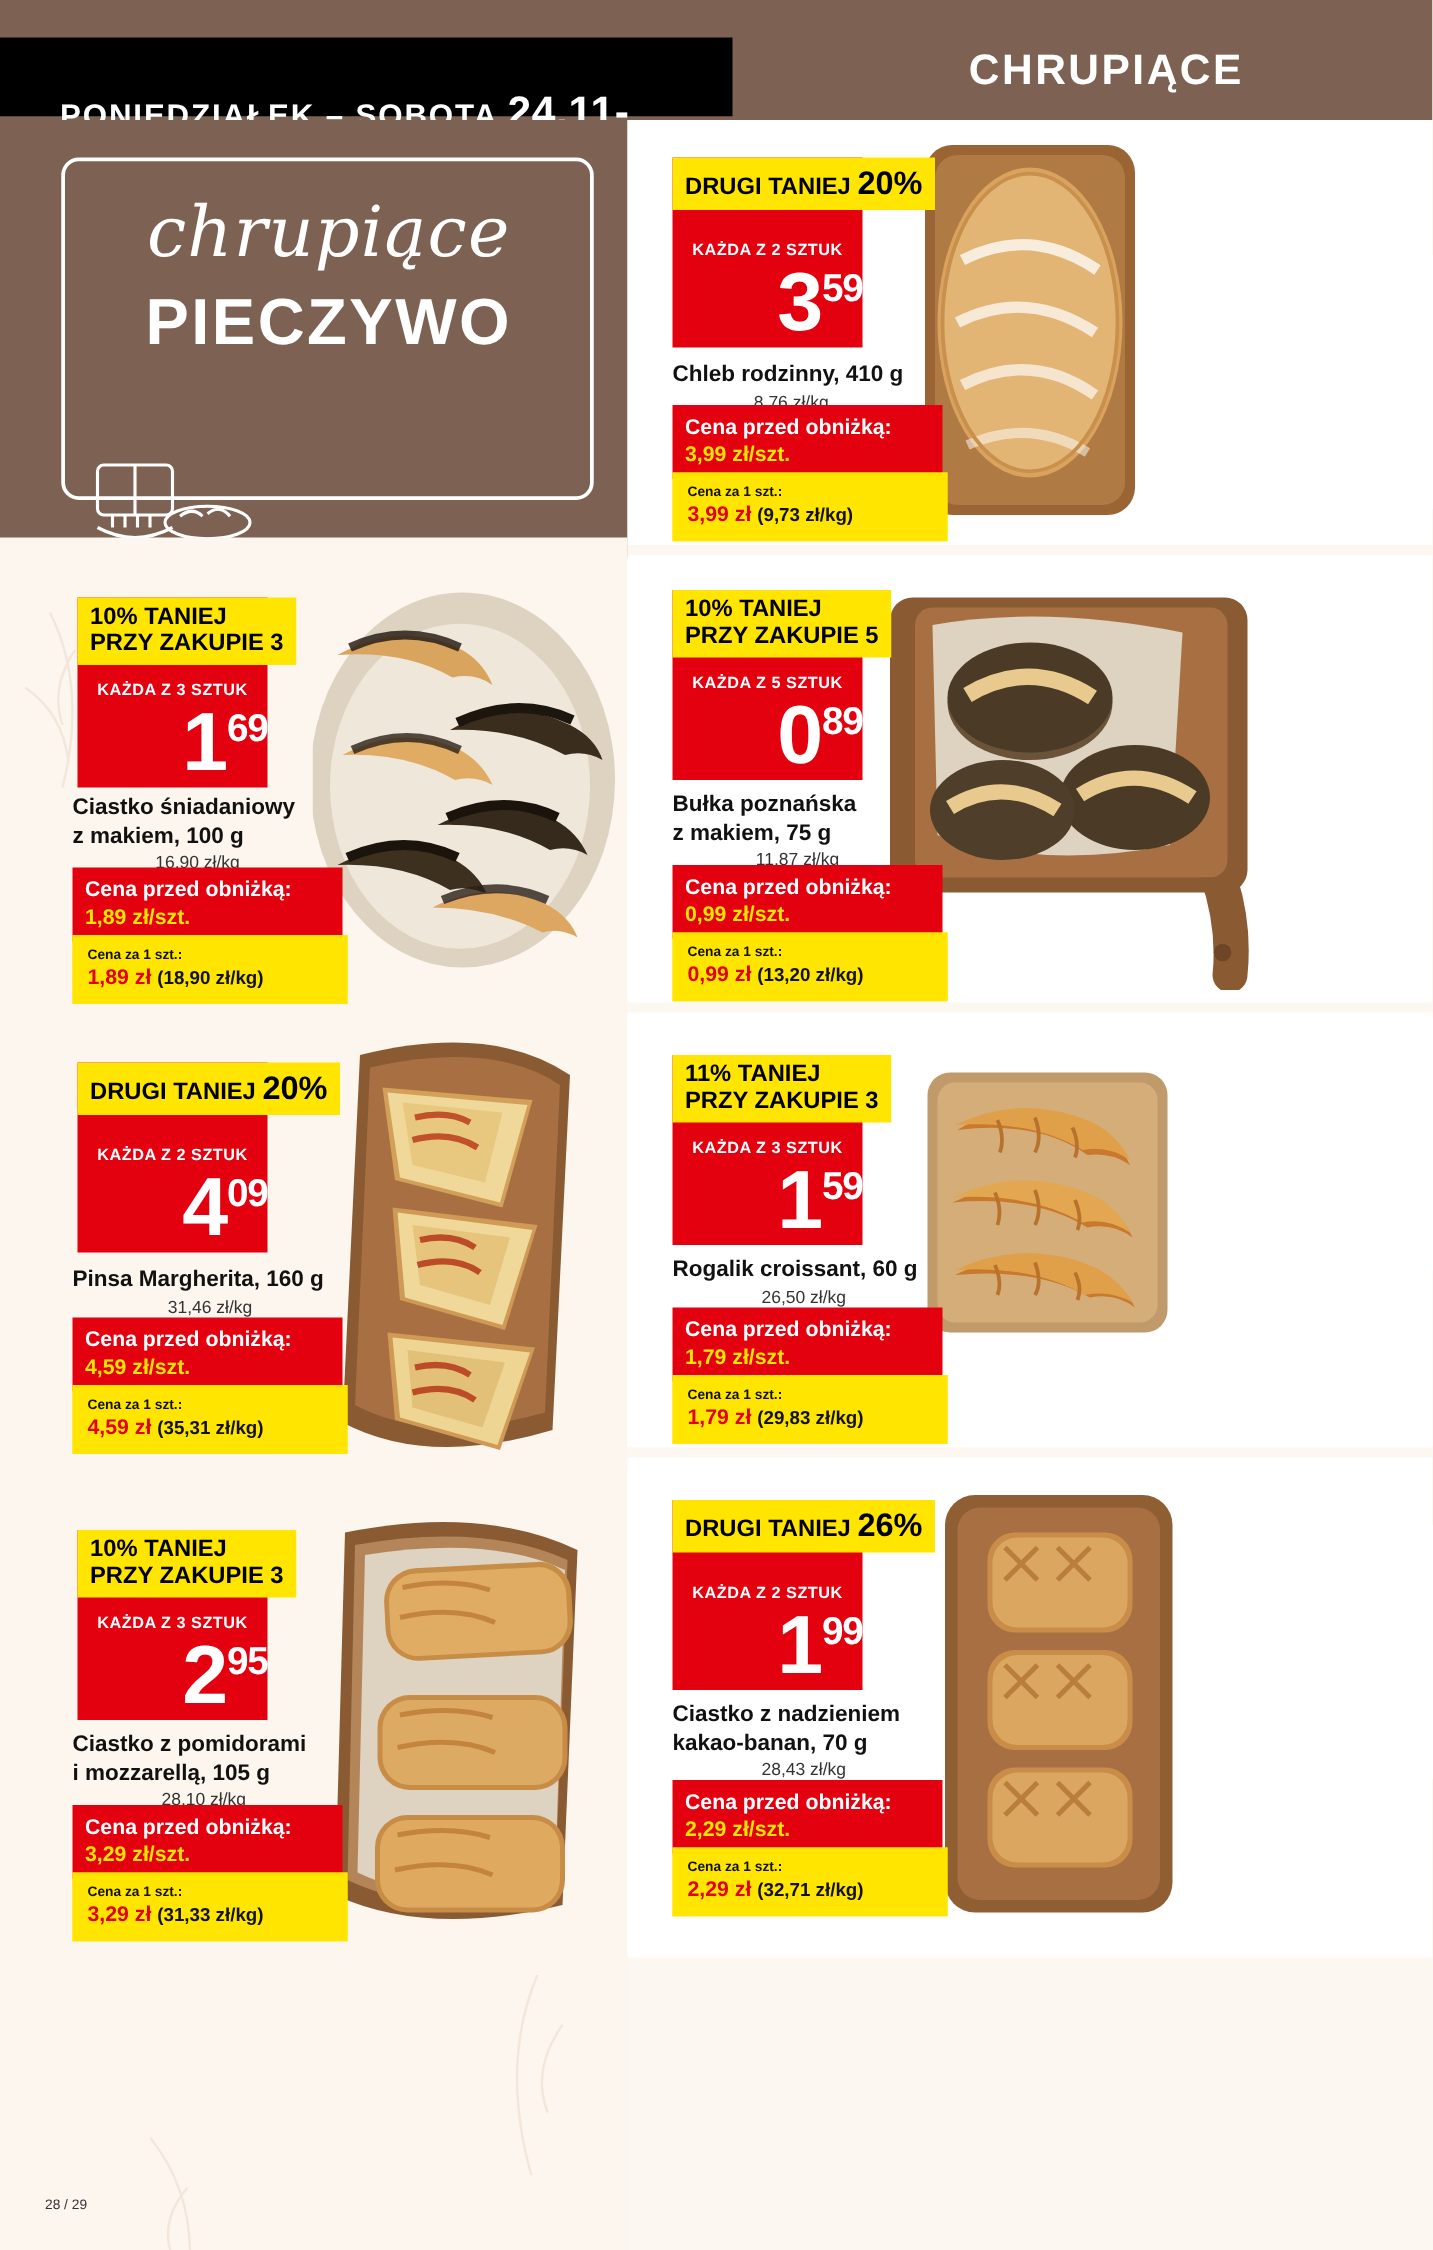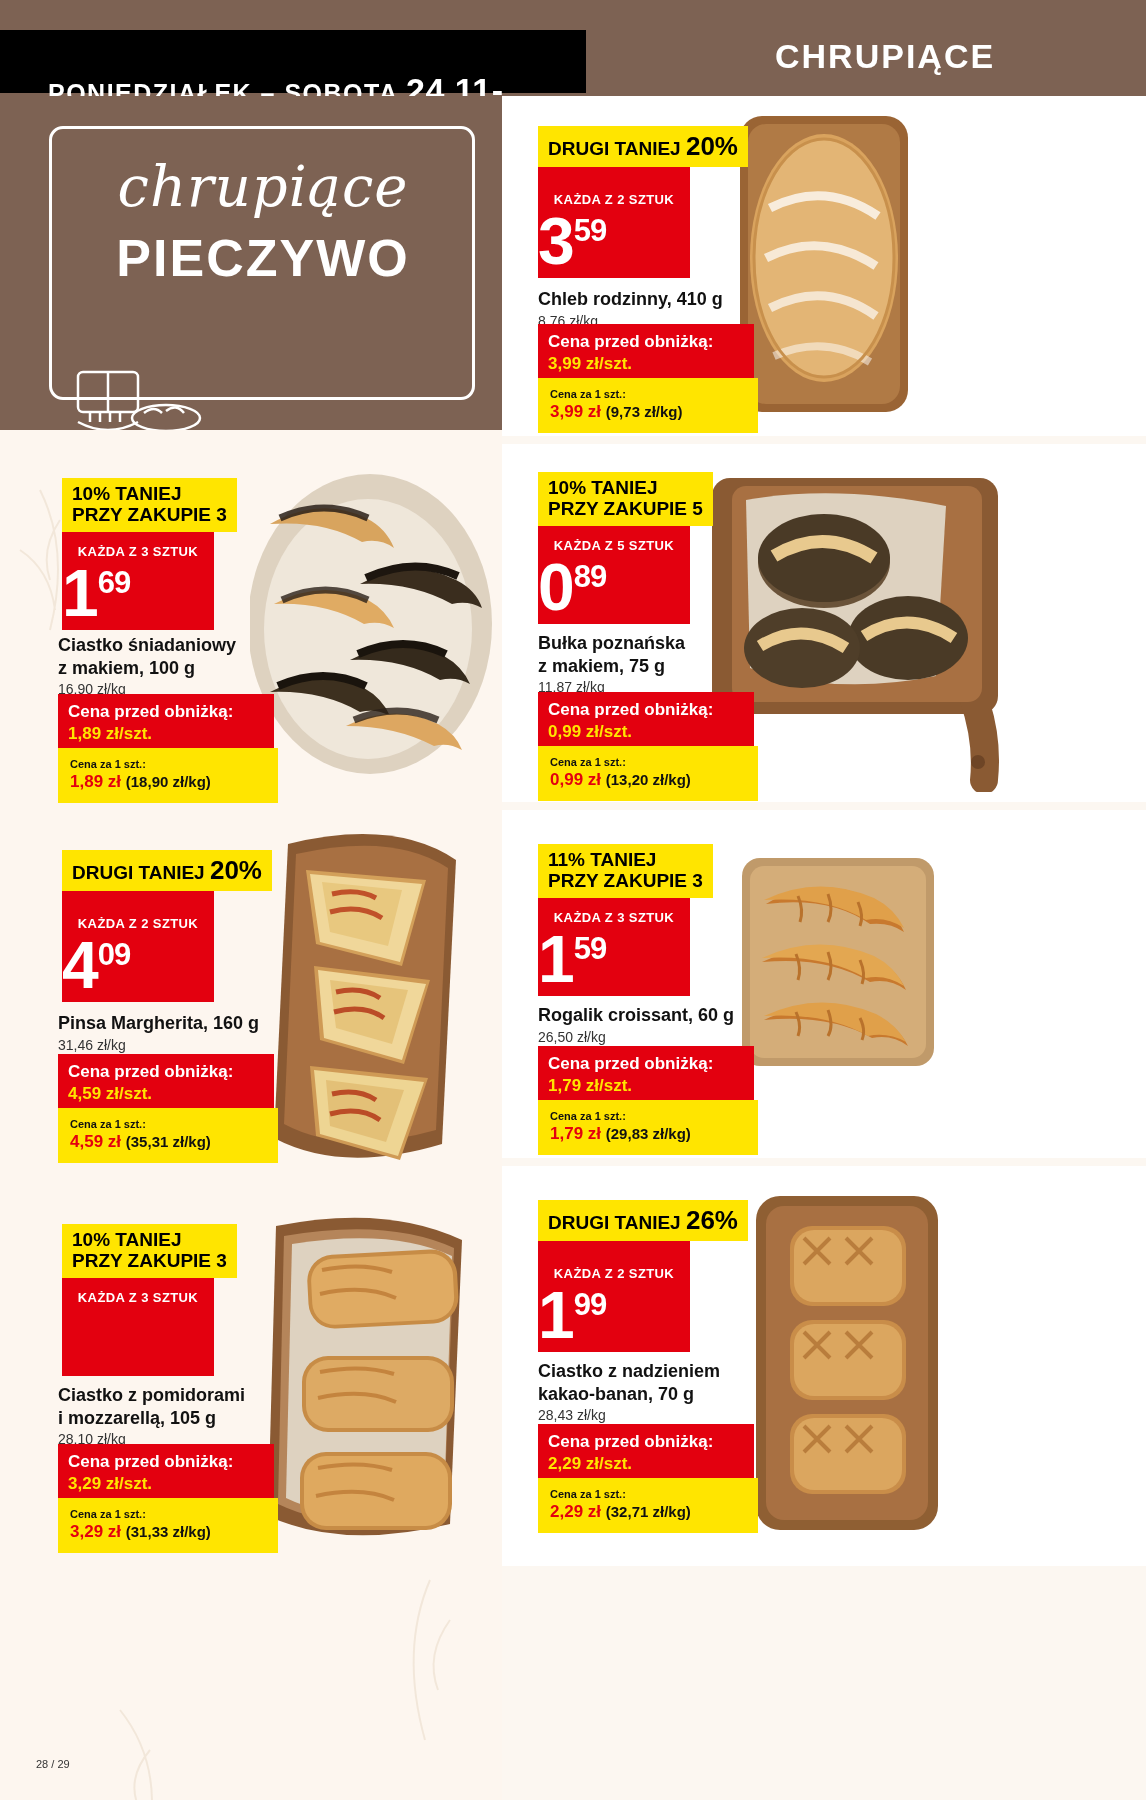--- a/index.html
+++ b/index.html
@@ -65,27 +65,27 @@
     font-weight:700;line-height:1.08;padding:6px 10px 7px 10px;
     font-size:19px;white-space:nowrap;
   }
   .promo-label .pct{font-size:26px;}
   .promo-label.two-line{font-size:19px;}
   .each{
     color:#fff;font-size:13px;font-weight:700;letter-spacing:.4px;
     text-align:center;
   }
   .price{
-    color:#fff;font-weight:700;text-align:left;line-height:1;
+    color:#fff;font-weight:700;text-align:right;line-height:1;
     font-size:66px;letter-spacing:-1px;
   }
   .price sup{font-size:31px;vertical-align:super;line-height:1;}
 
   .prod-name{font-size:18px;font-weight:700;color:#111;line-height:1.25;}
-  .prod-kg{font-size:14px;color:#333;margin-top:2px;}
+  .prod-kg{font-size:14px;color:#333;margin-top:2px;text-align:center;}
 
   .old-box{
     background:#e3000f;color:#ffe500;font-weight:700;font-size:17px;
     padding:7px 10px 8px 10px;line-height:1.3;
   }
   .old-box .l2{color:#fff;}
   .new-box{
     background:#ffe500;color:#e3000f;font-weight:700;font-size:17px;
     padding:7px 10px 8px 10px;line-height:1.3;border:2px solid #ffe500;
   }
@@ -446,20 +446,23 @@
           <path d="M70 264 q42 -8 74 2 M68 292 q46 -10 78 4" stroke="#c4843e" stroke-width="4" fill="none"></path>
         </g>
       </svg>
     </div>
     <div class="promo" style="left:62px;top:32px;width:152px;height:152px;">
       <div class="promo-label two-line">
         <div>10% TANIEJ</div>
         <div>PRZY ZAKUPIE 3</div>
       </div>
       <div class="each" style="position:absolute;left:0;top:66px;width:152px;">KAŻDA Z 3 SZTUK</div>
+      <div class="price" style="position:absolute;left:0;top:82px;width:152px;">
+        <span>2</span><sup>95</sup>
+      </div>
     </div>
     <div style="position:absolute;left:58px;top:192px;width:210px;">
       <div class="prod-name" style="white-space:pre-line">Ciastko z pomidorami
 i mozzarellą, 105 g</div>
       <div class="prod-kg">28,10 zł/kg</div>
     </div>
     <div class="old-box" style="position:absolute;left:58px;top:252px;width:196px;">
       <div class="l2">Cena przed obniżką:</div>
       <div>3,29 zł/szt.</div>
     </div>

